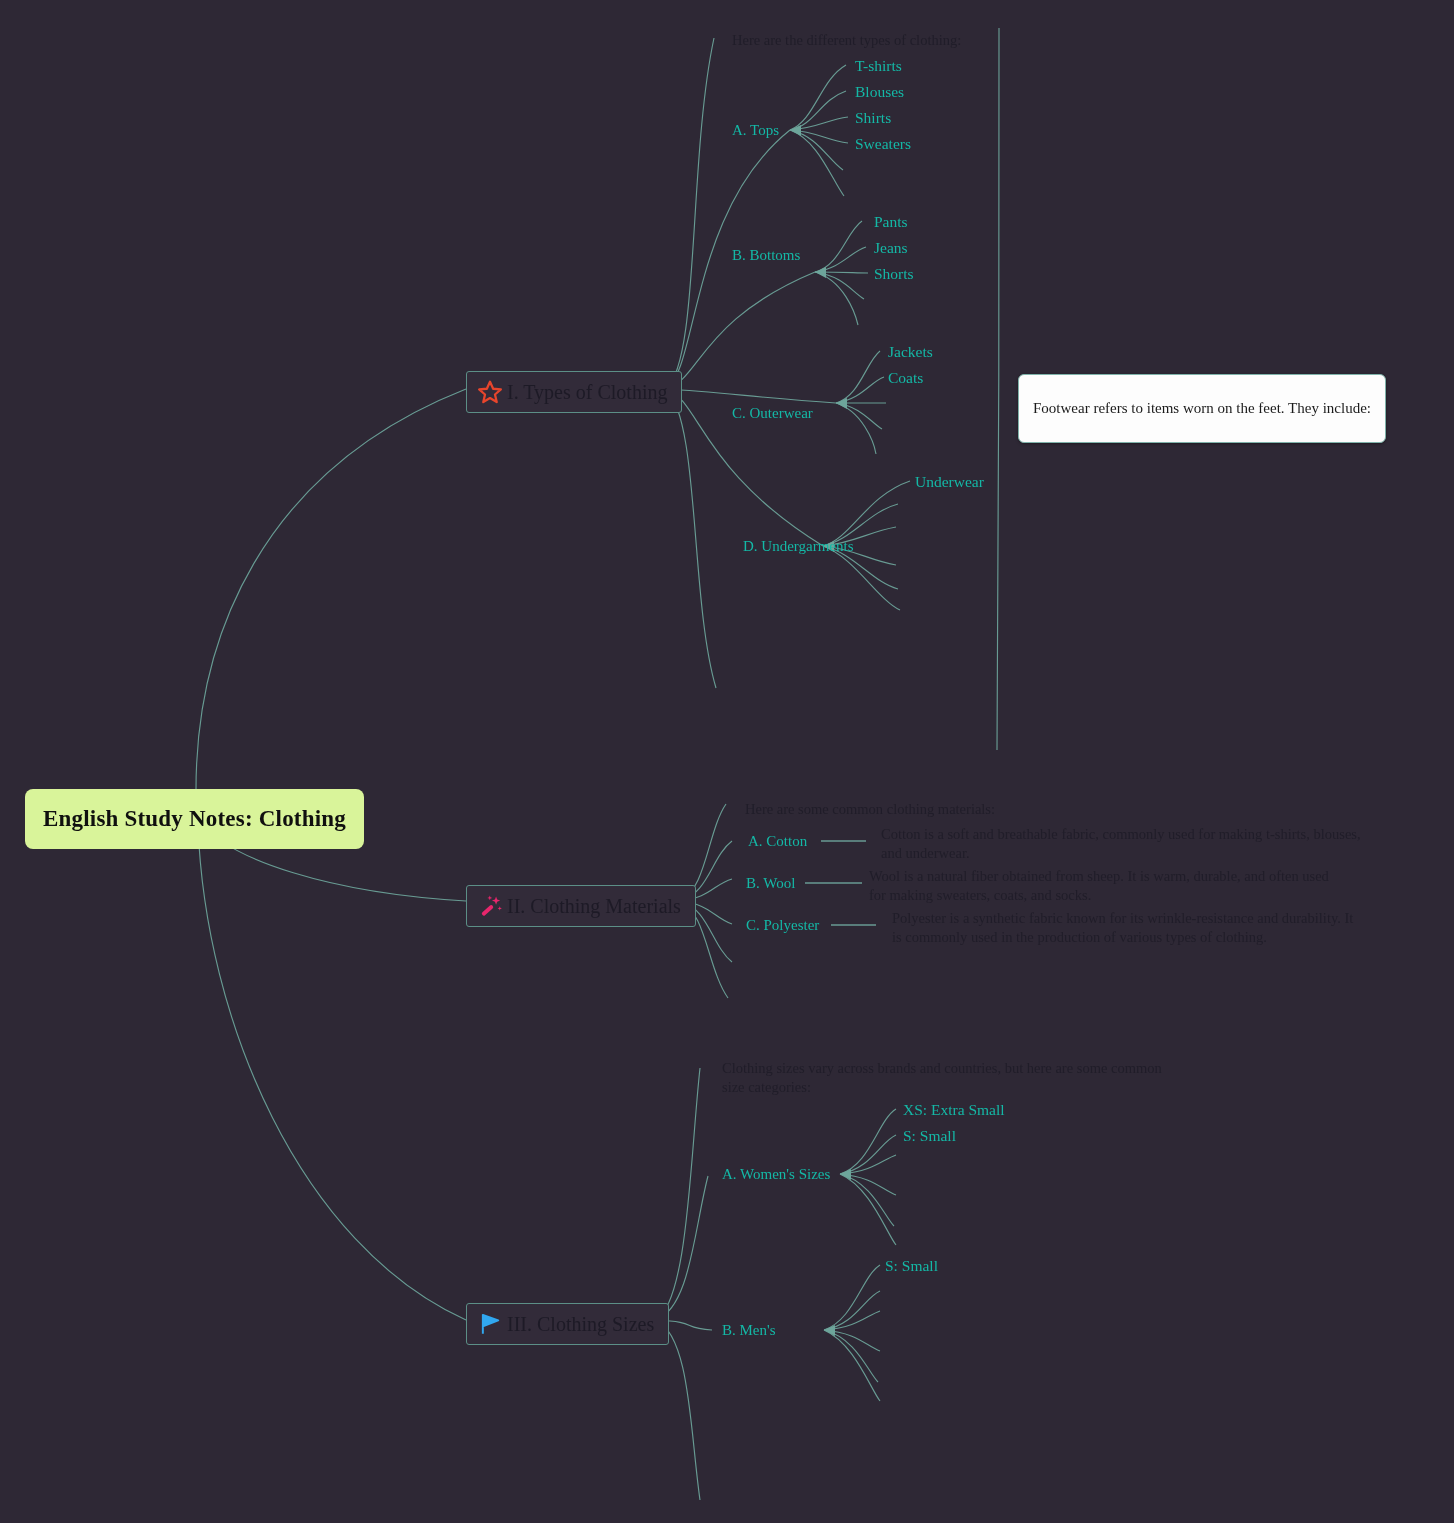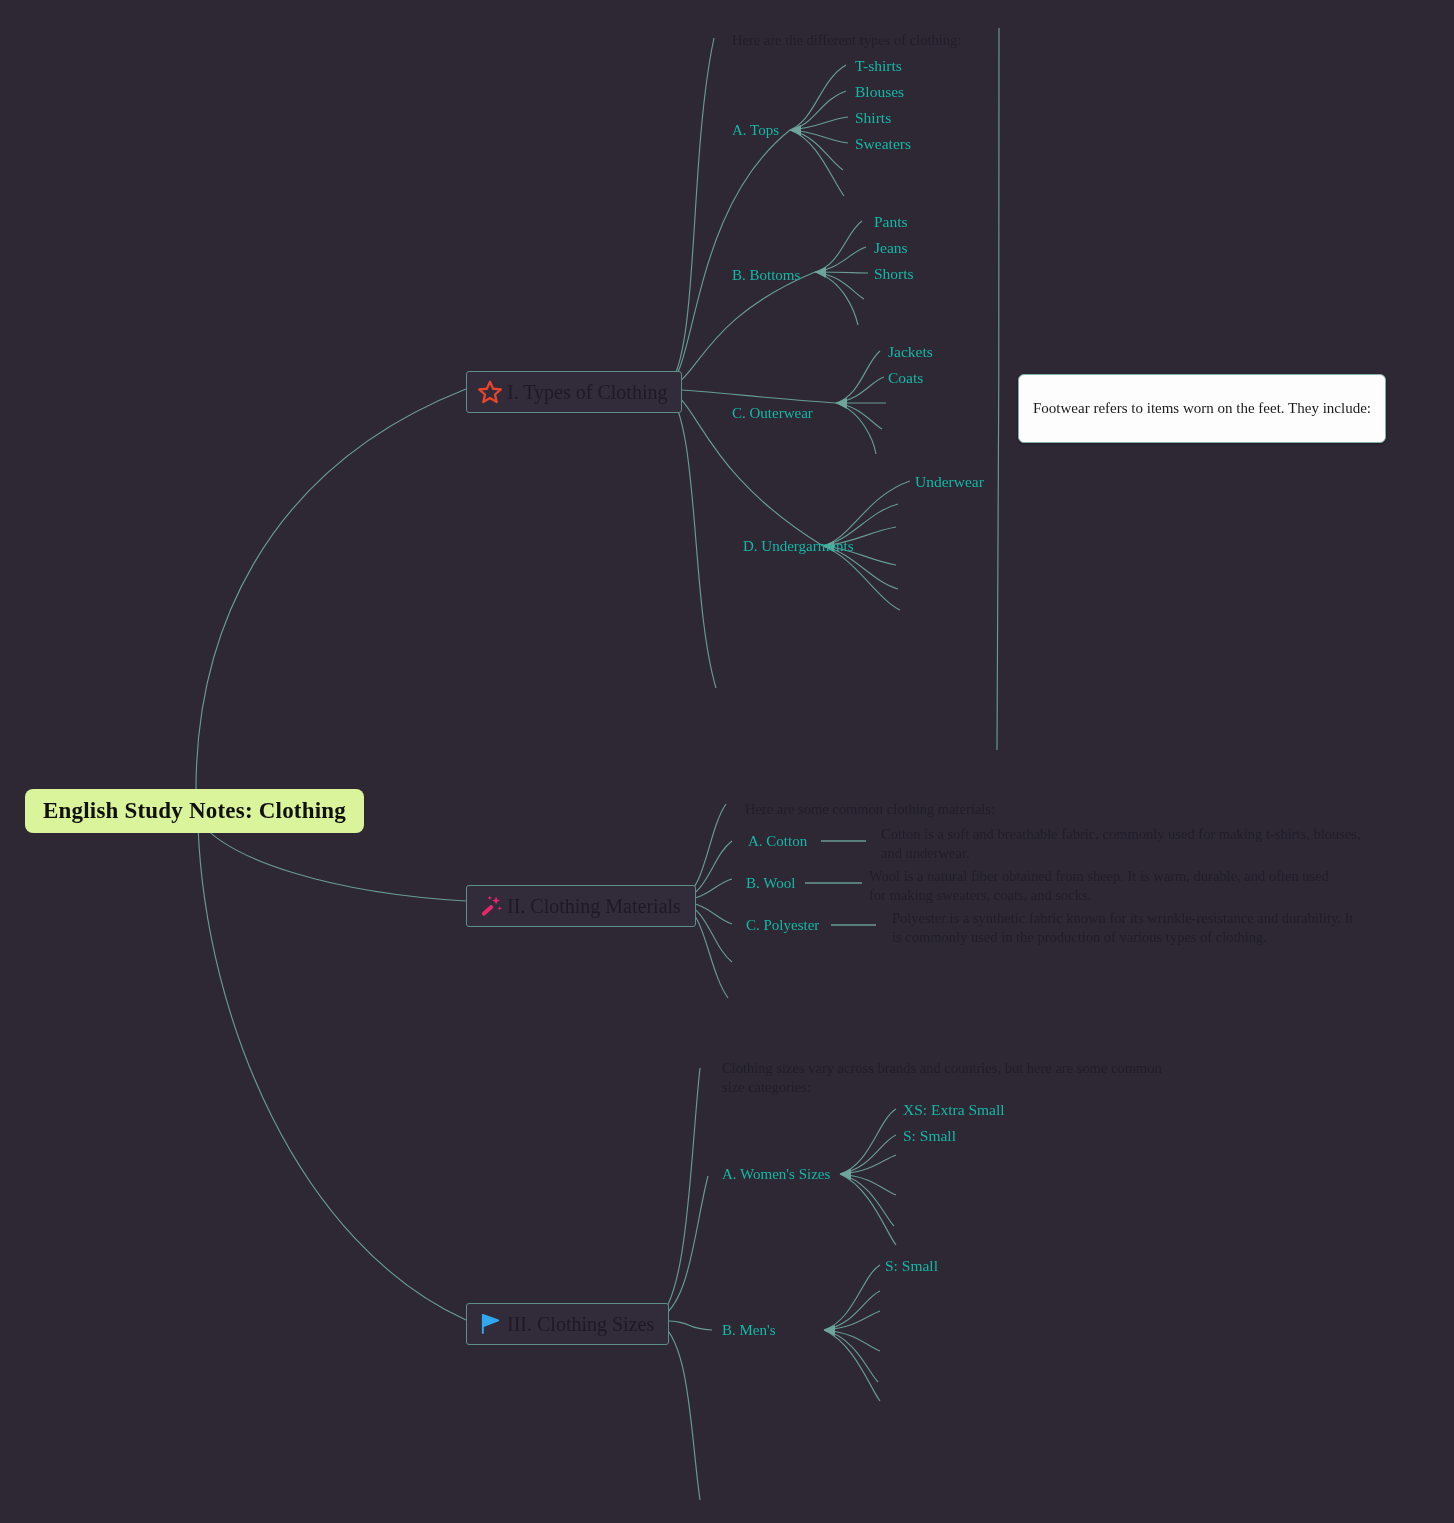--- a/index.html
+++ b/index.html
@@ -26,21 +26,21 @@
     position: absolute;
     box-sizing: border-box;
     display: flex;
     align-items: center;
     white-space: nowrap;
   }
   
   .root-node {
     background: #d9f49a;
     border-radius: 8px;
-    padding: 9px 18px;
+    padding: 17px 18px;
     font-size: 23px;
     font-weight: bold;
     color: #10100f;
     letter-spacing: .2px;
   }
   
   .branch-node {
     border: 1px solid #5c8f87;
     border-radius: 3px;
     background: #322b39;
@@ -217,21 +217,21 @@
   </div>
 
   <div class="intro" style="left:732px; top:31px;">Here are the different types of clothing:</div>
 
   <div class="leaf" style="left:732px; top:122px;">A. Tops</div>
   <div class="leaf sub" style="left:855px; top:57px;">T-shirts</div>
   <div class="leaf sub" style="left:855px; top:83px;">Blouses</div>
   <div class="leaf sub" style="left:855px; top:109px;">Shirts</div>
   <div class="leaf sub" style="left:855px; top:135px;">Sweaters</div>
 
-  <div class="leaf" style="left:732px; top:267px;">B. Bottoms</div>
+  <div class="leaf" style="left:732px; top:247px;">B. Bottoms</div>
   <div class="leaf sub" style="left:874px; top:213px;">Pants</div>
   <div class="leaf sub" style="left:874px; top:239px;">Jeans</div>
   <div class="leaf sub" style="left:874px; top:265px;">Shorts</div>
 
   <div class="leaf" style="left:732px; top:395px;margin-top:10px;">C. Outerwear</div>
   <div class="leaf sub" style="left:888px; top:343px;">Jackets</div>
   <div class="leaf sub" style="left:888px; top:369px;">Coats</div>
 
   <div class="leaf" style="left:732px; top:538px;margin-left:11px;">D. Undergarments</div>
   <div class="leaf sub" style="left:915px; top:473px;">Underwear</div>

